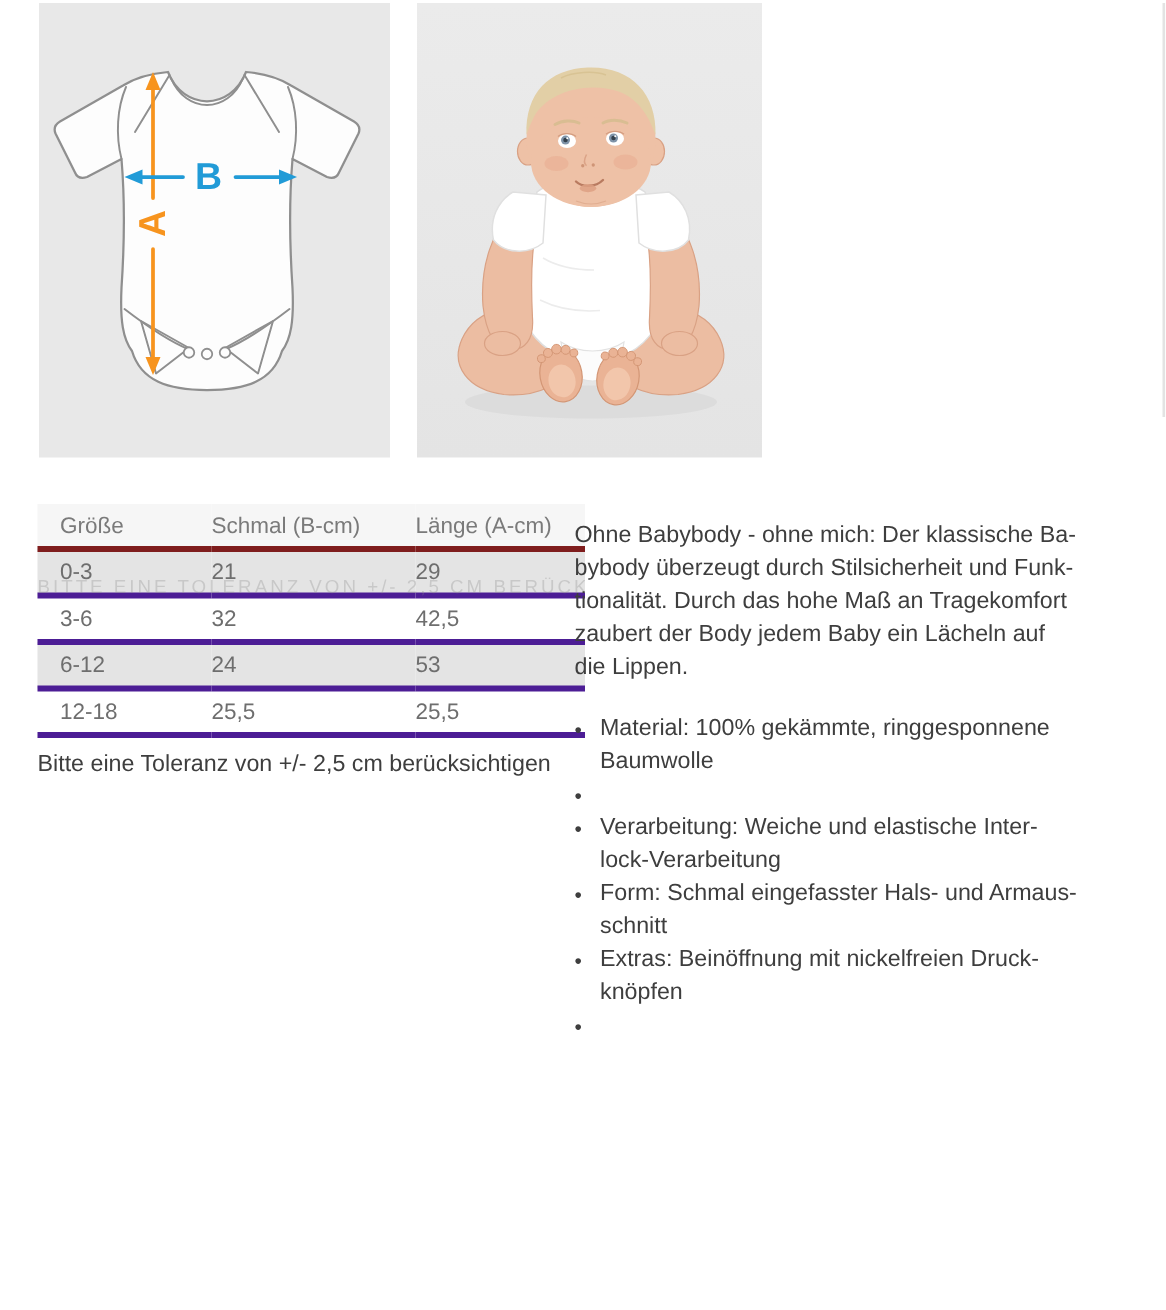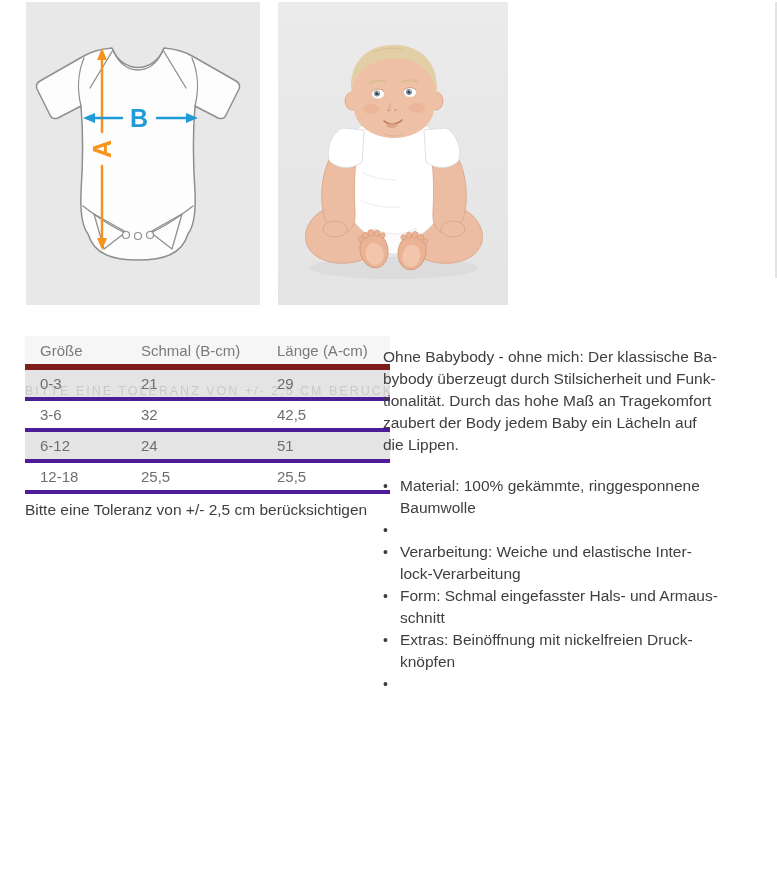--- a/index.html
+++ b/index.html
@@ -17,21 +17,21 @@
   .seam{fill:none;stroke:#8f8f8f;stroke-width:1.3;stroke-linejoin:round;stroke-linecap:round;}
   .meas line{stroke-width:2.5;stroke-linecap:round;}
   .meas-label{font-family:"Liberation Sans", sans-serif;font-weight:bold;font-size:25px;}
   
   #size-table{
     position:absolute;left:25px;top:336px;width:365px;border-collapse:collapse;table-layout:fixed;
   }
   #size-table col.c1{width:116px;} #size-table col.c2{width:136px;} #size-table col.c3{width:113px;}
   #size-table th{
     text-align:left;font-weight:normal;font-size:15px;color:#7a7a7a;background:#f6f6f6;
-    height:28px;padding:0;border-bottom:6px solid #7f1d1d;vertical-align:middle;
+    height:28px;padding:0;border-bottom:4px solid #7f1d1d;vertical-align:middle;
   }
   #size-table td{
     font-size:15px;color:#6e6e6e;height:27px;padding:0;vertical-align:middle;
     border-bottom:4px solid #4c1d95;
   }
   #size-table th:first-child,#size-table td:first-child{padding-left:15px;}
   #size-table tr.stripe td{background:#e4e4e4;}
   #ghost-note{
     position:absolute;left:25px;top:385px;width:365px;height:12px;overflow:hidden;
     font-size:12.5px;line-height:12px;letter-spacing:2px;white-space:nowrap;
@@ -215,21 +215,21 @@
         <td>29</td>
       </tr>
       <tr>
         <td>3-6</td>
         <td>32</td>
         <td>42,5</td>
       </tr>
       <tr class="stripe">
         <td>6-12</td>
         <td>24</td>
-        <td>51</td>
+        <td>53</td>
       </tr>
       <tr>
         <td>12-18</td>
         <td>25,5</td>
         <td>25,5</td>
       </tr>
     </tbody>
   </table>
   <div id="ghost-note">Bitte eine Toleranz von +/- 2,5 cm berücksichtigen</div>
 

